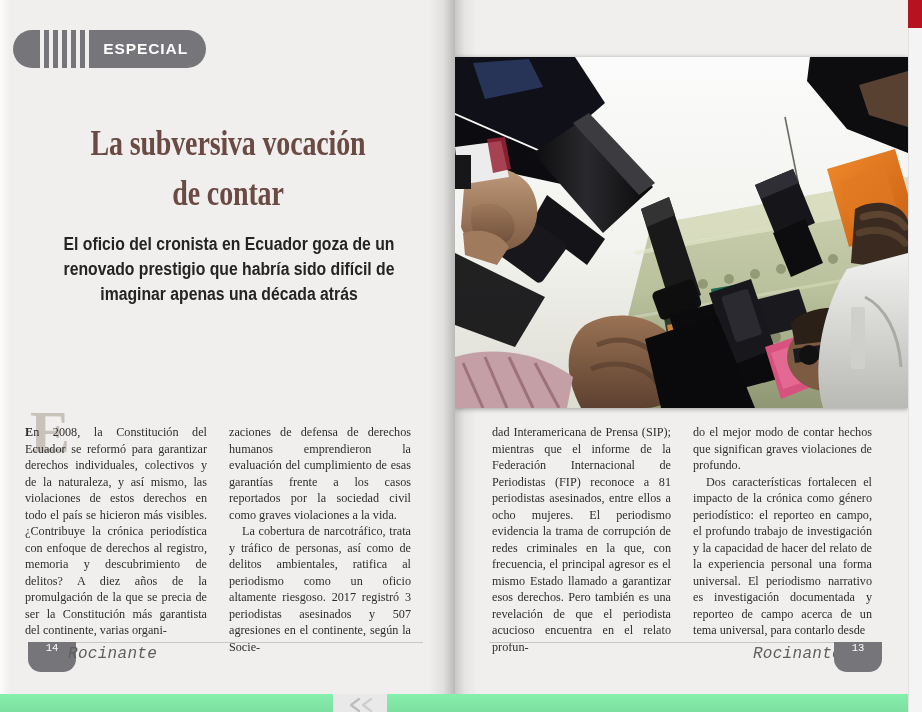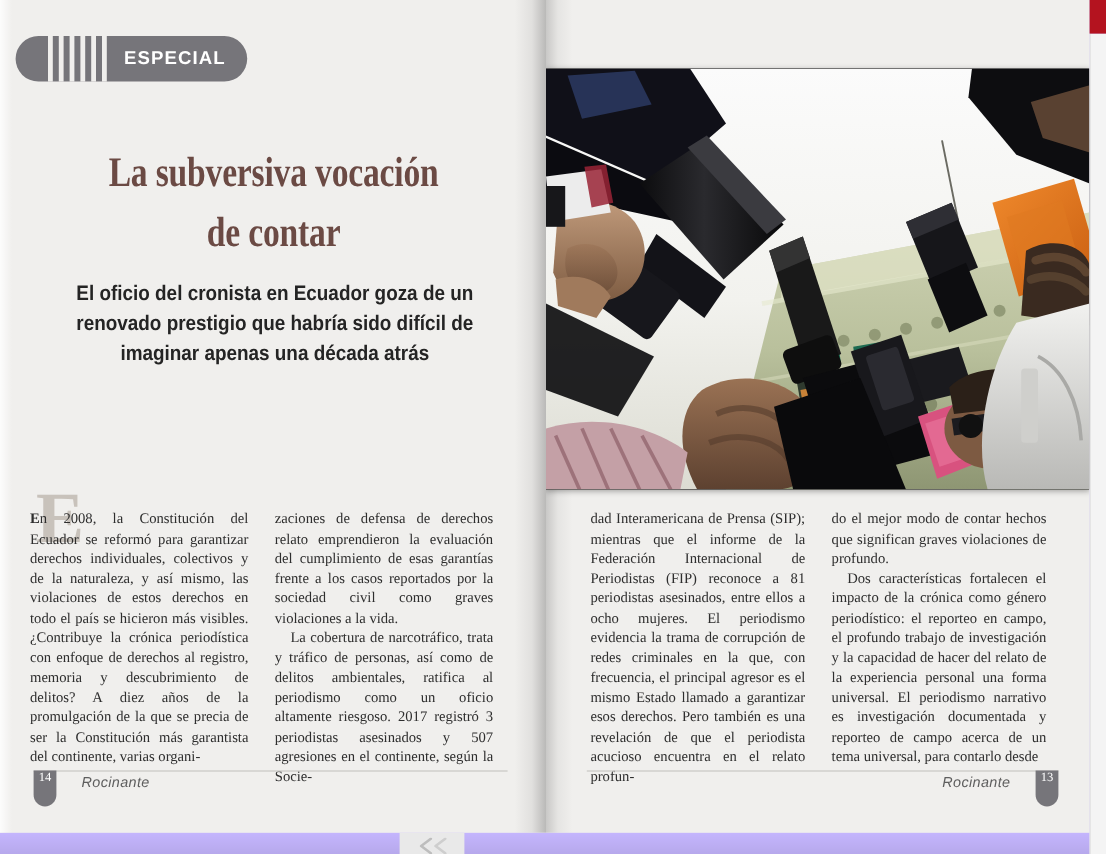--- a/index.html
+++ b/index.html
@@ -9,21 +9,21 @@
     width: 922px; height: 712px;
     overflow: hidden;
     background: #ffffff;
     font-family: "Liberation Serif", serif;
   }
 
   
   #viewer {
     position: relative;
     width: 922px; height: 712px;
-    background: #c4b5fd;
+    background: #86efac;
     overflow: hidden;
   }
   .scroll-strip {
     position: absolute; top: 0; right: 0;
     width: 14px; height: 28px;
     background: #b4131f;
     z-index: 60;
   }
   .scroll-track {
     position: absolute; top: 28px; right: 0;
@@ -220,37 +220,37 @@
     z-index: 12;
   }
   .footer-left  { left: 28px;  right: 32px; }
   .footer-right { left: 34px;  right: 26px; }
   .footer-rule {
     position: absolute; top: 0; left: 0; right: 0;
     height: 1px; background: #c9c7c4;
   }
   .folio {
     position: absolute; top: 0;
-    width: 19px; height: 30px;
+    width: 48px; height: 30px;
     background: #76757a;
     border-bottom-left-radius: 13px;
     border-bottom-right-radius: 13px;
     color: #fff;
-    font-family: Liberation Serif, serif;
+    font-family: Liberation Mono, monospace;
     font-size: 10.5px;
     display: flex; align-items: center; justify-content: center;
     padding-bottom: 18px;
   }
   .folio-l { left: 0; }
   .folio-r { right: 0; }
   .mag {
     position: absolute; top: 3px;
-    font-family: Liberation Sans, sans-serif;
+    font-family: Liberation Mono, monospace;
     font-style: italic;
-    font-size: 12px;
+    font-size: 16px;
     color: #5e5e5e;
     letter-spacing: .3px;
   }
   .mag-l { left: 40px; }
   .mag-r { right: 40px; }
 
   .page-shadow-bottom {
     position: absolute; left: 0; bottom: 0;
     width: 922px; height: 18px;
     background: linear-gradient(to bottom, rgba(0,0,0,0), rgba(0,0,0,.07));
@@ -286,21 +286,21 @@
       <div class="deck">El oficio del cronista en Ecuador goza de un renovado prestigio que habría sido difícil de imaginar apenas una década atrás</div>
 
 
       <div class="cols cols-left">
         <div class="cols-inner">
           <div class="col dropcap-wrap">
             <span class="dropcap">E</span>
             <p><span class="lead-cap">E</span><span>n 2008, la Constitución del Ecuador se reformó para garantizar derechos individuales, colectivos y de la naturaleza, y así mismo, las violaciones de estos derechos en todo el país se hicieron más visibles. ¿Contribuye la crónica periodística con enfoque de derechos al registro, memoria y descubrimiento de delitos? A diez años de la promulgación de la que se precia de ser la Constitución más garantista del continente, varias organi-</span></p>
           </div>
           <div class="col">
-            <p>zaciones de defensa de derechos relato emprendieron la evaluación del cumplimiento de esas garantías frente a los casos reportados por la sociedad civil como graves violaciones a la vida.</p>
+            <p>zaciones de defensa de derechos humanos emprendieron la evaluación del cumplimiento de esas garantías frente a los casos reportados por la sociedad civil como graves violaciones a la vida.</p>
             <p>La cobertura de narcotráfico, trata y tráfico de personas, así como de delitos ambientales, ratifica al periodismo como un oficio altamente riesgoso. 2017 registró 3 periodistas asesinados y 507 agresiones en el continente, según la Socie-</p>
           </div>
         </div>
       </div>
 
       <div class="footer footer-left">
         <div class="footer-rule"></div>
         <div class="folio folio-l">14</div>
         <div class="mag mag-l">Rocinante</div>
       </div>

